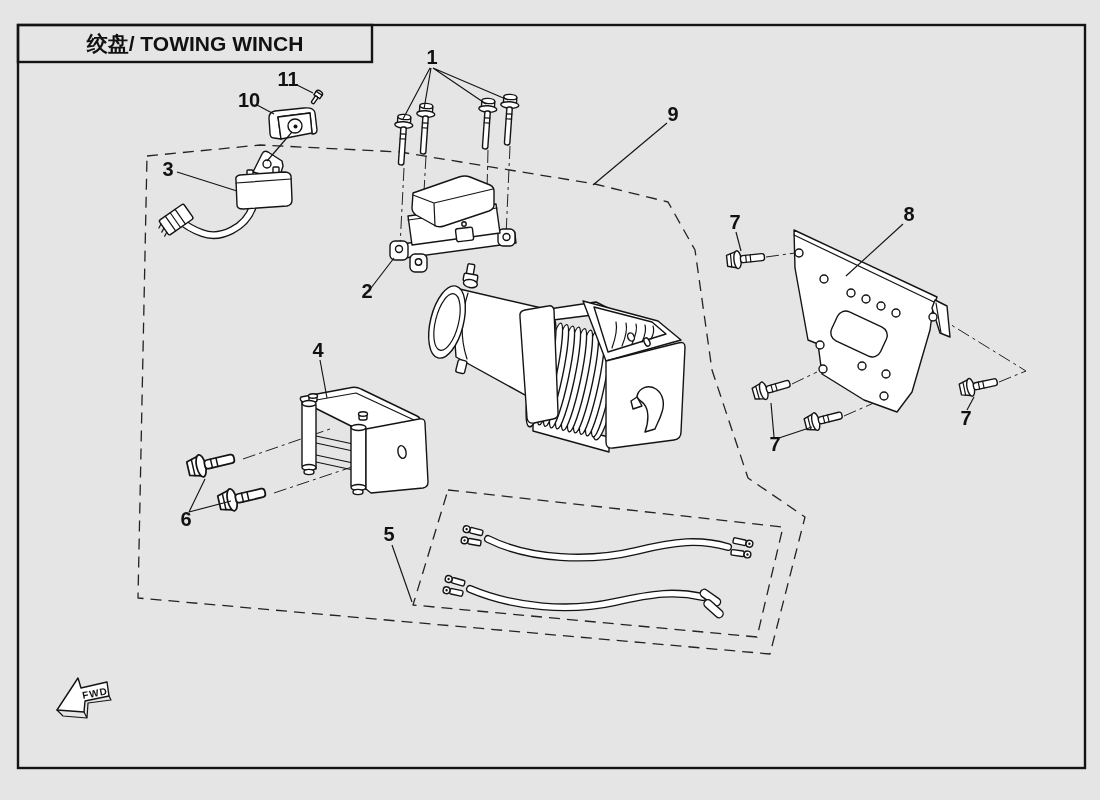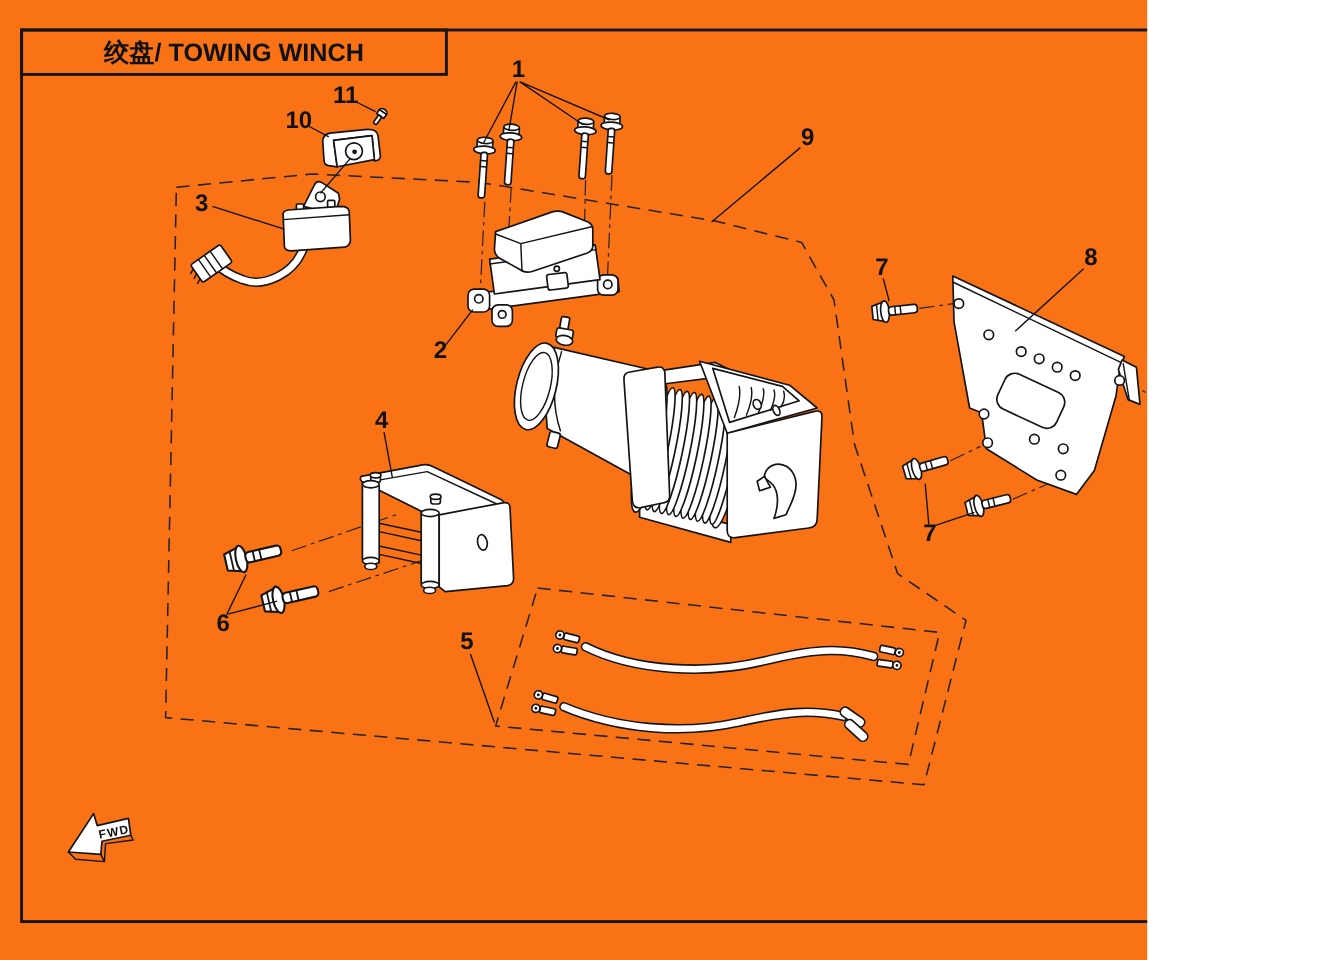--- a/index.html
+++ b/index.html
@@ -1,16 +1,16 @@
 <!DOCTYPE html>
 <html><head>
 <meta charset="utf-8">
 <style>
   html,body { margin:0; padding:0; background:#fff; }
-  .stage { position:relative; width:956px; height:800px; background:#f97316; overflow:hidden;
+  .stage { position:relative; width:1100px; height:800px; background:#e5e5e5; overflow:hidden;
            font-family:"Liberation Sans", sans-serif; }
   svg { display:block; }
   .frame { fill:none; stroke:#141414; stroke-width:2.4; }
   .fw  { fill:#ffffff; stroke:#141414; stroke-width:1.4; stroke-linejoin:round; }
   .lnf { fill:none; stroke:#141414; stroke-width:1.2; stroke-linejoin:round; stroke-linecap:round; }
   .dash { fill:none; stroke:#232323; stroke-width:1.3; stroke-dasharray:11 7; stroke-linejoin:round; }
   .cl  { fill:none; stroke:#232323; stroke-width:1; stroke-dasharray:13 4 3 4; }
   .ldr { fill:none; stroke:#141414; stroke-width:1.15; }
   .num { font:700 20px "Liberation Sans", sans-serif; fill:#111; text-anchor:middle; }
   .title-text { font:700 21px "Liberation Sans", sans-serif; fill:#111; text-anchor:middle; }

